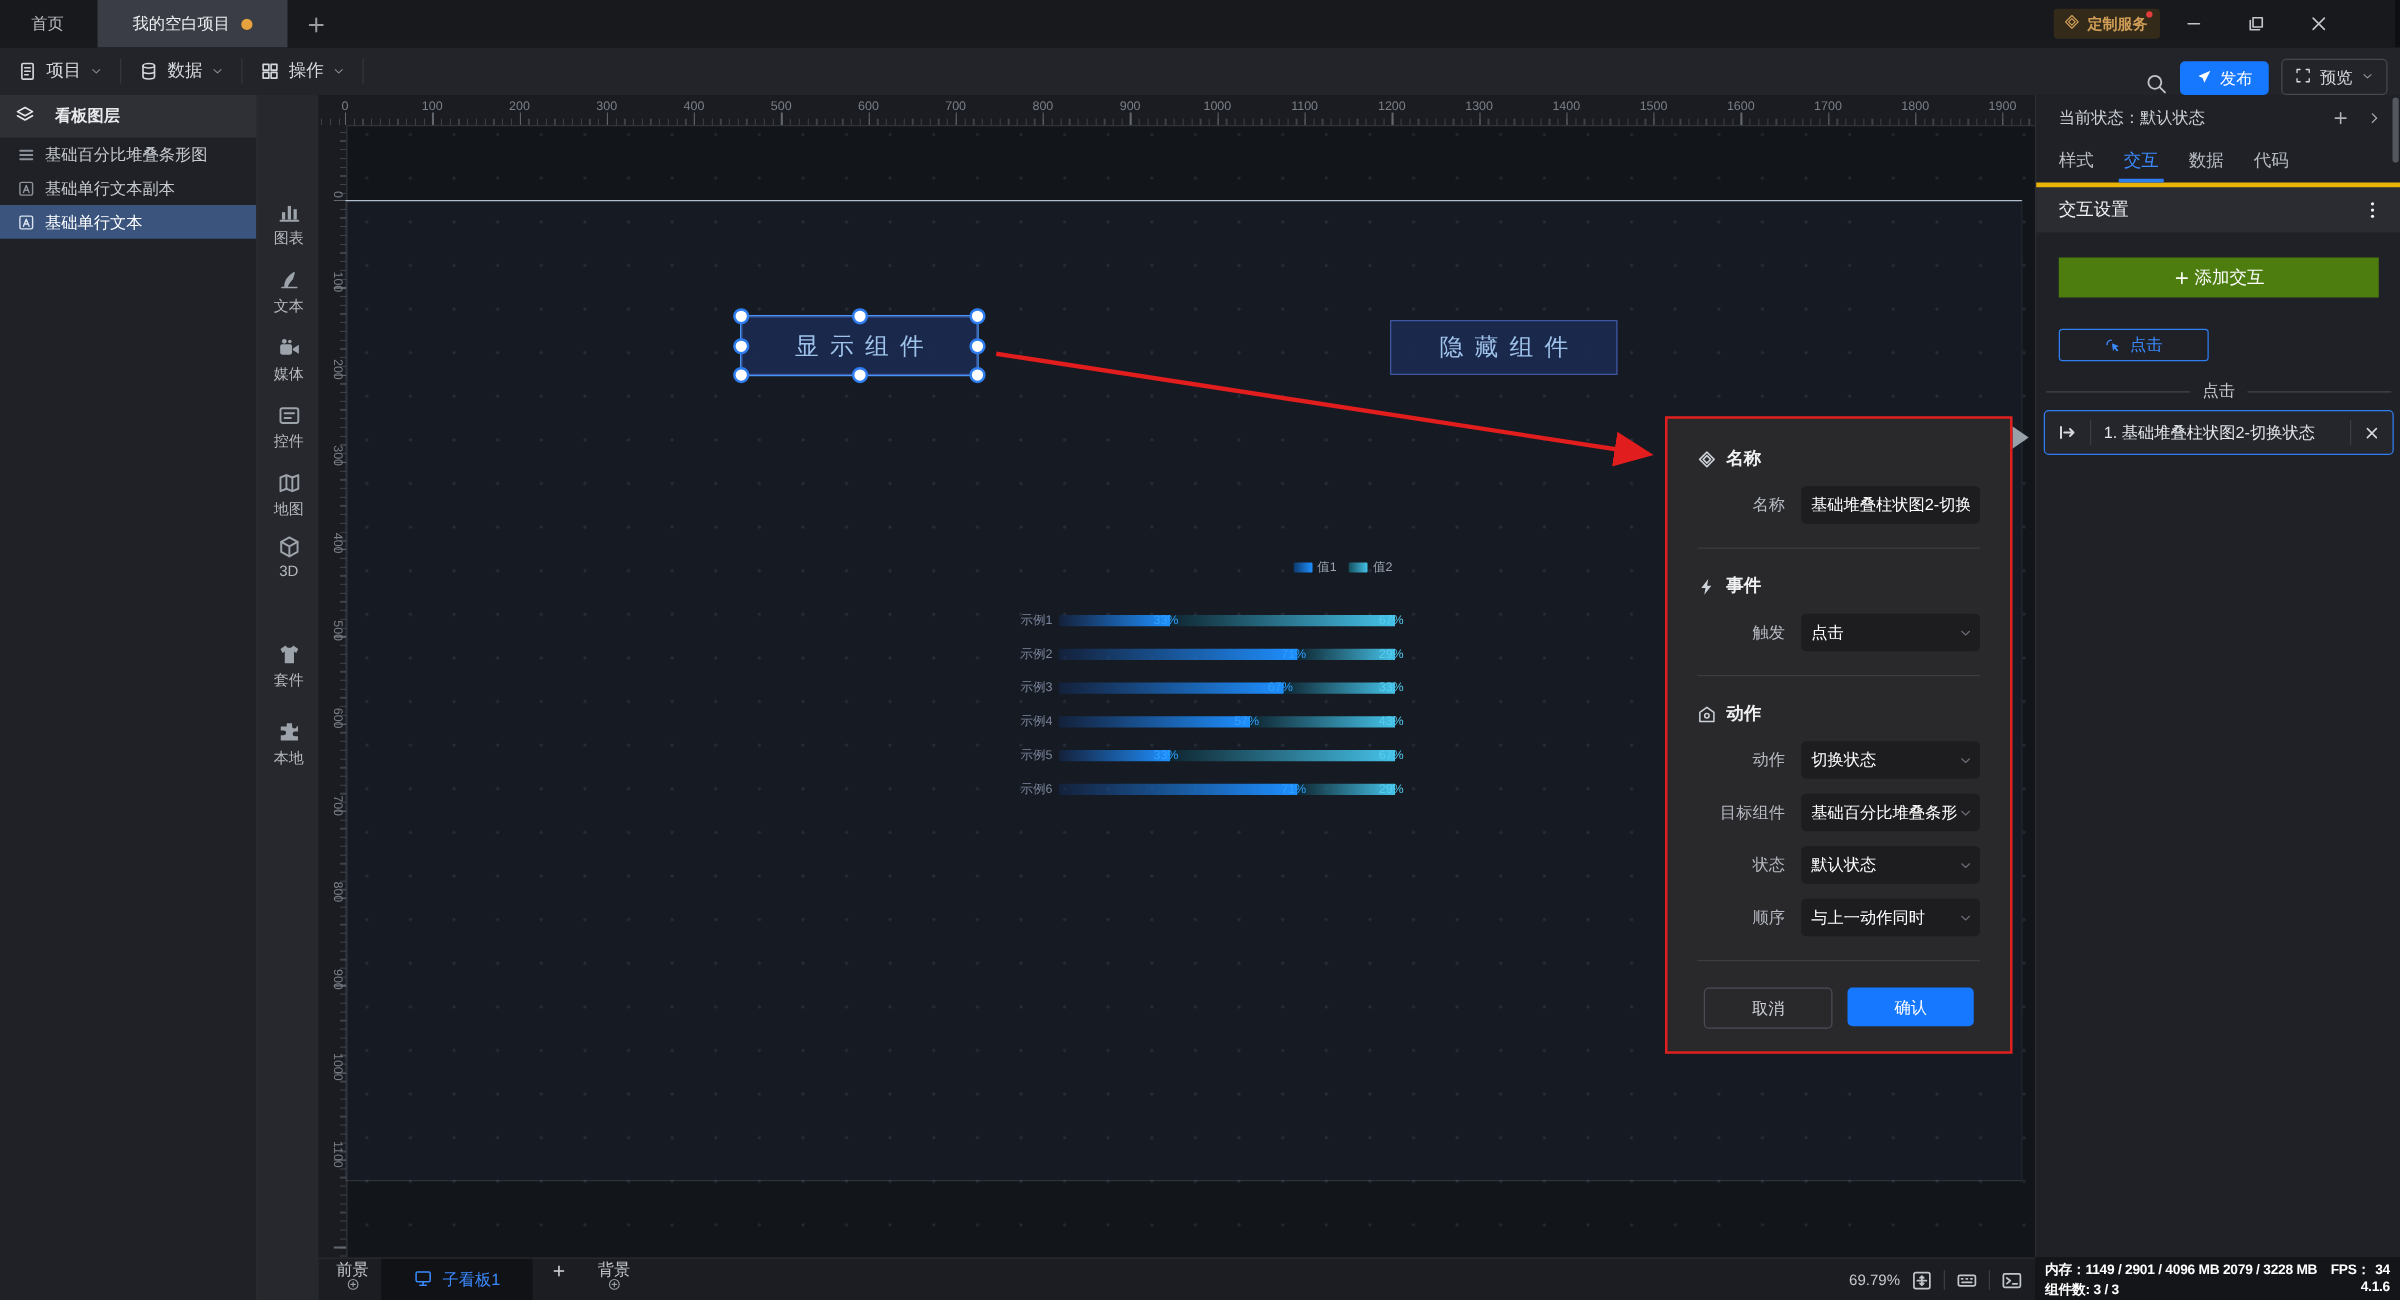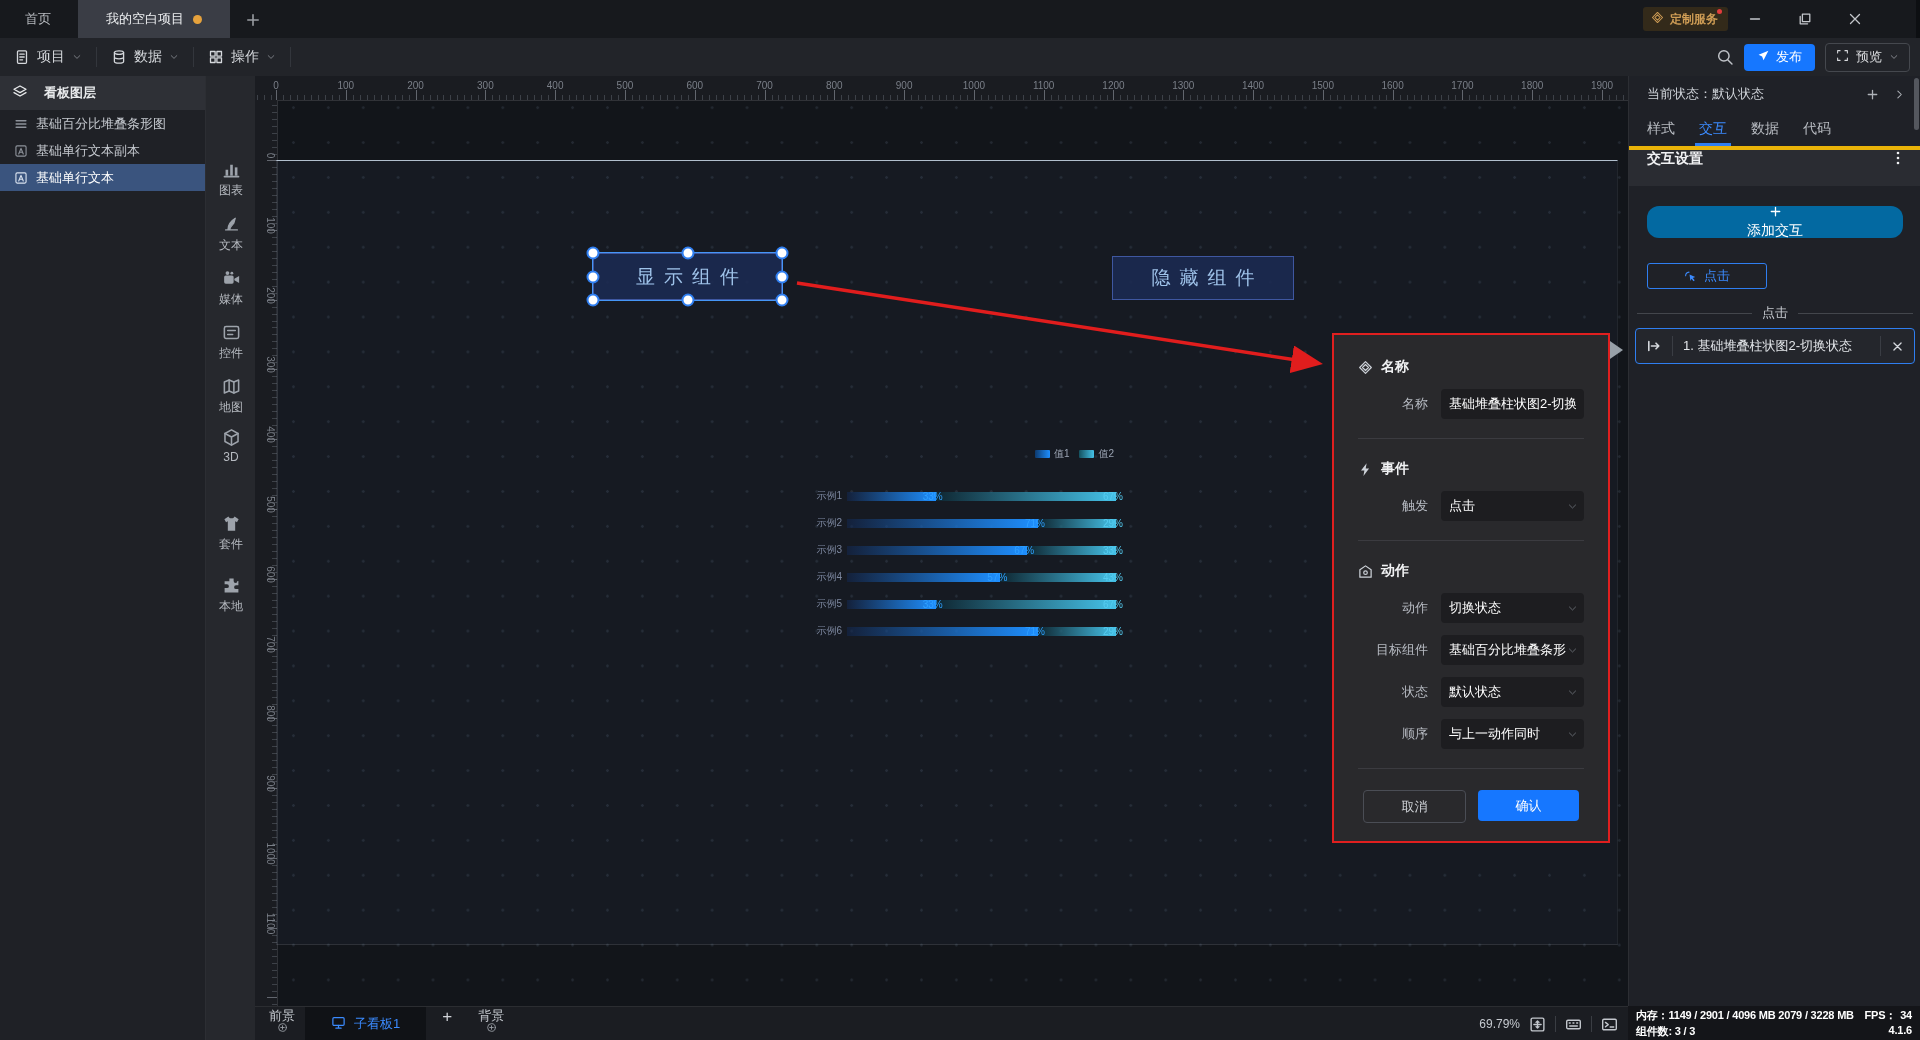--- a/index.html
+++ b/index.html
@@ -24,21 +24,21 @@
          display:flex;align-items:center;gap:6px;color:#cf9d55;font-size:12px;font-weight:bold;}
   #badge .rdot{position:absolute;right:6px;top:2px;width:5px;height:5px;border-radius:50%;background:#e23c3c;}
   .winbtn{position:absolute;top:0;width:46px;height:38px;display:flex;align-items:center;justify-content:center;color:#c3c6cb;}
   #win-min{left:1732px;} #win-max{left:1782px;} #win-close{left:1832px;}
 
   
   #menubar{left:0;top:38px;width:1920px;height:38px;background:#222429;display:flex;align-items:center;}
   .mitem{display:flex;align-items:center;gap:7px;padding:0 14px;height:38px;color:#d5d8dc;font-size:14px;}
   .mitem .chev{width:10px;height:10px;color:#8b8f95;}
   .msep{width:1px;height:20px;background:#33363c;}
-  #menu-right{position:absolute;right:10px;top:38px;height:38px;display:flex;align-items:center;gap:10px;}
+  #menu-right{position:absolute;right:10px;top:38px;height:38px;display:flex;align-items:flex-end;gap:10px;}
   #search-btn{color:#c0c3c8;display:flex;align-items:center;}
   #search-btn svg{width:18px;height:18px;}
   #publish-btn{height:27px;padding:0 13px;background:#1677ff;border-radius:4px;color:#fff;
                display:flex;align-items:center;gap:6px;font-size:13px;}
   #preview-btn{height:27px;padding:0 10px;border:1px solid #45484e;border-radius:4px;color:#d8dadd;
                display:flex;align-items:center;gap:7px;font-size:13px;}
   #preview-btn .chev{width:10px;height:10px;color:#9a9da2;}
 
   
   #layers{left:0;top:76px;width:205px;height:964px;background:#1f2126;}
@@ -120,24 +120,24 @@
   #state-row{position:absolute;left:0;top:0;width:100%;height:36px;display:flex;align-items:center;
              padding:0 14px 0 18px;box-sizing:border-box;color:#ced2d8;font-size:13px;}
   #state-row .grow{flex:1;}
   #state-row svg{color:#aeb2b8;}
   #rtabs{position:absolute;left:0;top:36px;width:100%;height:38px;display:flex;align-items:center;gap:24px;
          padding:0 18px;box-sizing:border-box;border-bottom:4px solid #eab308;}
   .rtab{font-size:14px;color:#b8bcc2;height:100%;display:flex;align-items:center;position:relative;}
   .rtab.active{color:#3b8bff;}
   .rtab.active::after{content:"";position:absolute;left:-4px;right:-4px;bottom:0;height:3px;background:#2f7ef0;}
   #rsettings{position:absolute;left:0;top:74px;width:100%;height:36px;background:#2a2c32;display:flex;
-             align-items:flex-start;padding:0 14px 0 18px;box-sizing:border-box;color:#f0f1f3;font-weight:bold;font-size:14px;}
+             align-items:center;padding:0 14px 0 18px;box-sizing:border-box;color:#f0f1f3;font-weight:normal;font-size:14px;}
   #rsettings .grow{flex:1;}
-  #add-interaction{position:absolute;left:18px;top:130px;width:256px;height:32px;background:#0369a1;border-radius:12px;
-                   display:flex;align-items:center;justify-content:center;gap:4px;color:#fff;font-size:14px;flex-direction:column;}
+  #add-interaction{position:absolute;left:18px;top:130px;width:256px;height:32px;background:#4d7c0f;border-radius:0;
+                   display:flex;align-items:center;justify-content:center;gap:4px;color:#fff;font-size:14px;}
   #event-chip{position:absolute;left:18px;top:187px;width:120px;height:26px;border:1px solid #2f7ef0;border-radius:3px;
               display:flex;align-items:center;justify-content:center;gap:7px;color:#3b8bff;font-size:13px;box-sizing:border-box;}
   #click-divider{position:absolute;left:8px;top:228px;width:276px;height:18px;display:flex;align-items:center;gap:10px;color:#c6cad0;font-size:13px;}
   #click-divider .line{flex:1;height:1px;background:#43464c;}
   #binding-item{position:absolute;left:6px;top:252px;width:280px;height:36px;border:1px solid #2f7ef0;border-radius:4px;
                 background:#24262c;display:flex;align-items:center;box-sizing:border-box;padding:0 10px;gap:10px;}
   #binding-item .vsep{width:1px;height:20px;background:#3a3d44;}
   #binding-item .txt{flex:1;color:#e2e5e9;font-size:13px;white-space:nowrap;overflow:hidden;}
   #binding-item svg{color:#d5d8dd;}
   #rscroll{position:absolute;right:1px;top:2px;width:5px;height:52px;background:#54575e;border-radius:3px;}

